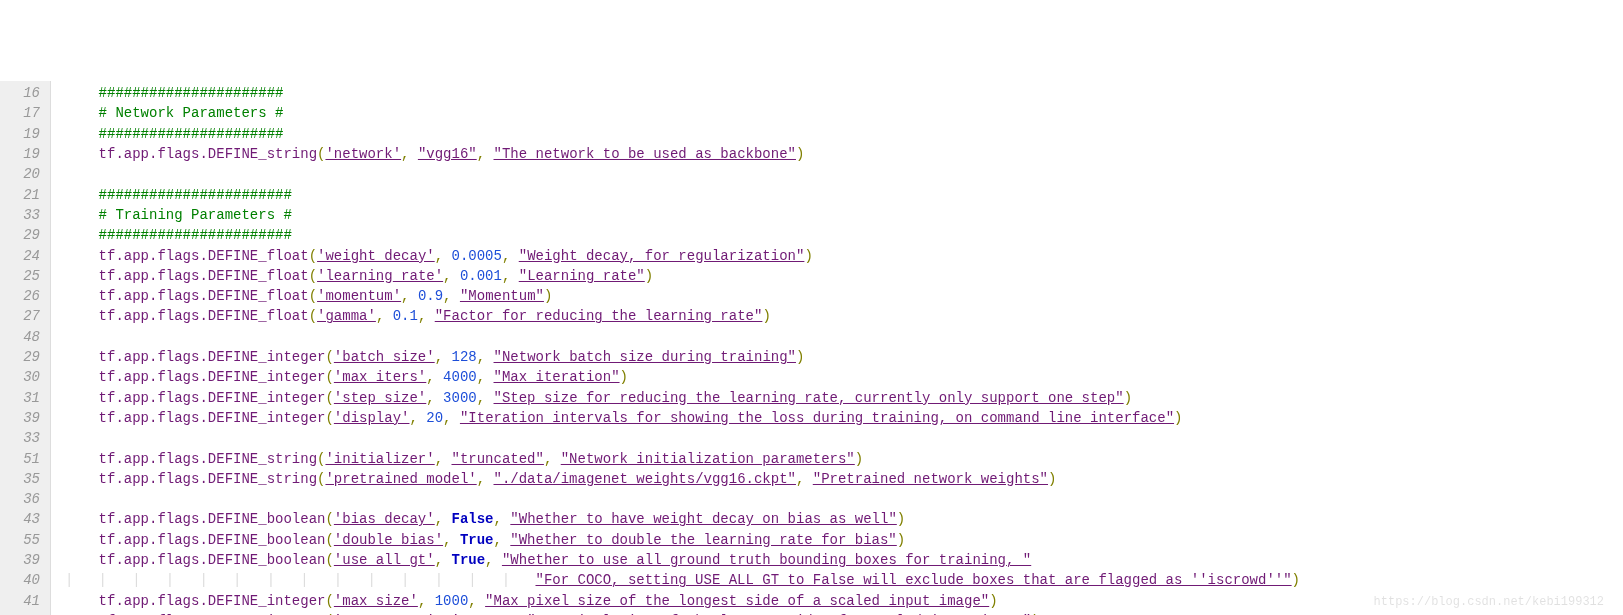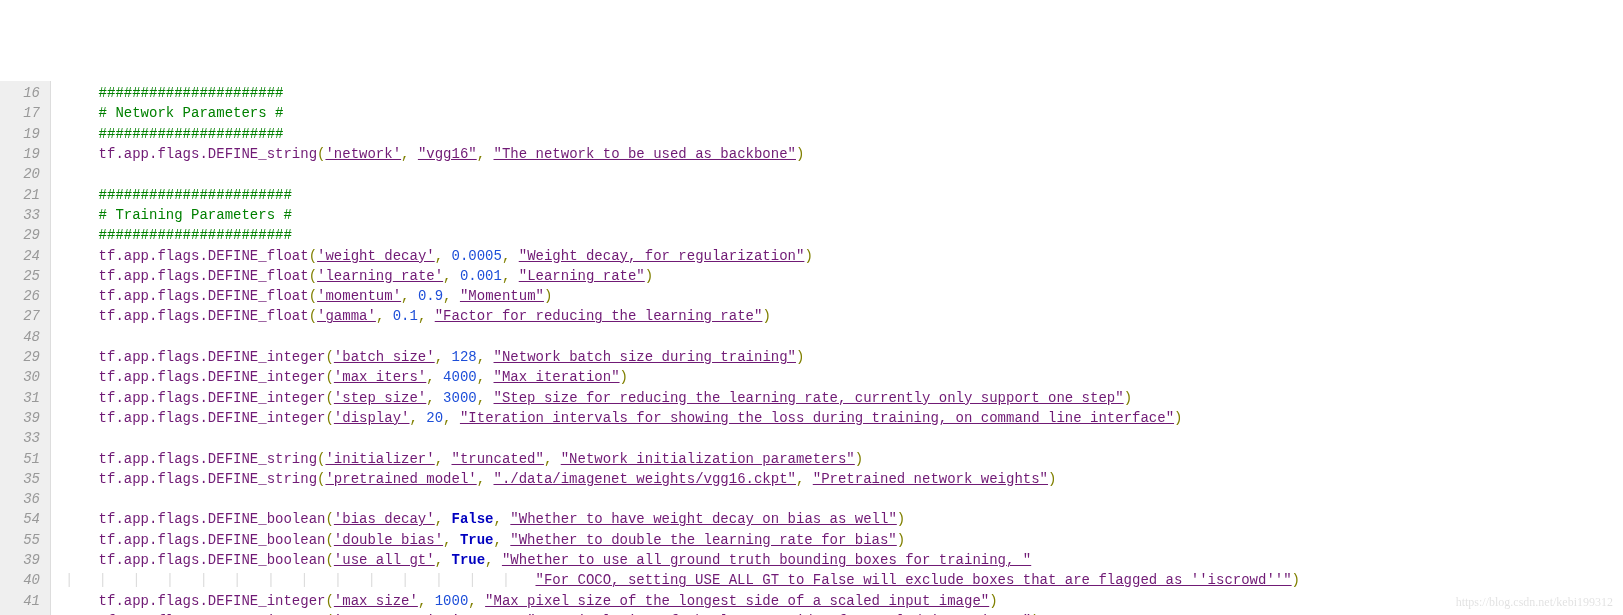--- a/index.html
+++ b/index.html
@@ -37,33 +37,33 @@
   }
   .c-green { color: #008000; }
   .c-default { color: #701a75; }
   .c-olive { color: #808000; }
   .c-red { color: #1d4ed8; }
   .c-grey { color: #701a75; text-decoration: underline; }
   .c-blue { color: #0000c0; font-weight: bold; }
   .watermark {
     position: fixed;
     bottom: 4px;
-    right: 10px;
-    font-family: Liberation Serif, serif;
+    right: 19px;
+    font-family: Liberation Mono, monospace;
     font-size: 12px;
     color: rgba(0,0,0,0.12);
   }
   .indent-guide { color:#ddd; }
 </style>
 </head>
 <body>
 
 
 
 <div class="editor">
-  <div class="gutter" id="gutter"><div>16</div><div>17</div><div>19</div><div>19</div><div>20</div><div>21</div><div>33</div><div>29</div><div>24</div><div>25</div><div>26</div><div>27</div><div>48</div><div>29</div><div>30</div><div>31</div><div>39</div><div>33</div><div>51</div><div>35</div><div>36</div><div>54</div><div>55</div><div>39</div><div>40</div><div>41</div><div>42</div></div>
+  <div class="gutter" id="gutter"><div>16</div><div>17</div><div>19</div><div>19</div><div>20</div><div>21</div><div>33</div><div>29</div><div>24</div><div>25</div><div>26</div><div>27</div><div>48</div><div>29</div><div>30</div><div>31</div><div>39</div><div>33</div><div>51</div><div>35</div><div>36</div><div>43</div><div>55</div><div>39</div><div>40</div><div>41</div><div>42</div></div>
   <div class="code" id="code"><div class="line">    <span class="c-green">######################</span></div><div class="line">    <span class="c-green"># Network Parameters #</span></div><div class="line">    <span class="c-green">######################</span></div><div class="line">    <span class="c-default">tf.app.flags.DEFINE_string</span><span class="c-olive">(</span><span class="c-grey">'network'</span><span class="c-olive">,</span><span class=""> </span><span class="c-grey">"vgg16"</span><span class="c-olive">,</span><span class=""> </span><span class="c-grey">"The network to be used as backbone"</span><span class="c-olive">)</span></div><div class="line"></div><div class="line">    <span class="c-green">#######################</span></div><div class="line">    <span class="c-green"># Training Parameters #</span></div><div class="line">    <span class="c-green">#######################</span></div><div class="line">    <span class="c-default">tf.app.flags.DEFINE_float</span><span class="c-olive">(</span><span class="c-grey">'weight_decay'</span><span class="c-olive">,</span><span class=""> </span><span class="c-red">0.0005</span><span class="c-olive">,</span><span class=""> </span><span class="c-grey">"Weight decay, for regularization"</span><span class="c-olive">)</span></div><div class="line">    <span class="c-default">tf.app.flags.DEFINE_float</span><span class="c-olive">(</span><span class="c-grey">'learning_rate'</span><span class="c-olive">,</span><span class=""> </span><span class="c-red">0.001</span><span class="c-olive">,</span><span class=""> </span><span class="c-grey">"Learning rate"</span><span class="c-olive">)</span></div><div class="line">    <span class="c-default">tf.app.flags.DEFINE_float</span><span class="c-olive">(</span><span class="c-grey">'momentum'</span><span class="c-olive">,</span><span class=""> </span><span class="c-red">0.9</span><span class="c-olive">,</span><span class=""> </span><span class="c-grey">"Momentum"</span><span class="c-olive">)</span></div><div class="line">    <span class="c-default">tf.app.flags.DEFINE_float</span><span class="c-olive">(</span><span class="c-grey">'gamma'</span><span class="c-olive">,</span><span class=""> </span><span class="c-red">0.1</span><span class="c-olive">,</span><span class=""> </span><span class="c-grey">"Factor for reducing the learning rate"</span><span class="c-olive">)</span></div><div class="line"></div><div class="line">    <span class="c-default">tf.app.flags.DEFINE_integer</span><span class="c-olive">(</span><span class="c-grey">'batch_size'</span><span class="c-olive">,</span><span class=""> </span><span class="c-red">128</span><span class="c-olive">,</span><span class=""> </span><span class="c-grey">"Network batch size during training"</span><span class="c-olive">)</span></div><div class="line">    <span class="c-default">tf.app.flags.DEFINE_integer</span><span class="c-olive">(</span><span class="c-grey">'max_iters'</span><span class="c-olive">,</span><span class=""> </span><span class="c-red">4000</span><span class="c-olive">,</span><span class=""> </span><span class="c-grey">"Max iteration"</span><span class="c-olive">)</span></div><div class="line">    <span class="c-default">tf.app.flags.DEFINE_integer</span><span class="c-olive">(</span><span class="c-grey">'step_size'</span><span class="c-olive">,</span><span class=""> </span><span class="c-red">3000</span><span class="c-olive">,</span><span class=""> </span><span class="c-grey">"Step size for reducing the learning rate, currently only support one step"</span><span class="c-olive">)</span></div><div class="line">    <span class="c-default">tf.app.flags.DEFINE_integer</span><span class="c-olive">(</span><span class="c-grey">'display'</span><span class="c-olive">,</span><span class=""> </span><span class="c-red">20</span><span class="c-olive">,</span><span class=""> </span><span class="c-grey">"Iteration intervals for showing the loss during training, on command line interface"</span><span class="c-olive">)</span></div><div class="line"></div><div class="line">    <span class="c-default">tf.app.flags.DEFINE_string</span><span class="c-olive">(</span><span class="c-grey">'initializer'</span><span class="c-olive">,</span><span class=""> </span><span class="c-grey">"truncated"</span><span class="c-olive">,</span><span class=""> </span><span class="c-grey">"Network initialization parameters"</span><span class="c-olive">)</span></div><div class="line">    <span class="c-default">tf.app.flags.DEFINE_string</span><span class="c-olive">(</span><span class="c-grey">'pretrained_model'</span><span class="c-olive">,</span><span class=""> </span><span class="c-grey">"./data/imagenet_weights/vgg16.ckpt"</span><span class="c-olive">,</span><span class=""> </span><span class="c-grey">"Pretrained network weights"</span><span class="c-olive">)</span></div><div class="line"></div><div class="line">    <span class="c-default">tf.app.flags.DEFINE_boolean</span><span class="c-olive">(</span><span class="c-grey">'bias_decay'</span><span class="c-olive">,</span><span class=""> </span><span class="c-blue">False</span><span class="c-olive">,</span><span class=""> </span><span class="c-grey">"Whether to have weight decay on bias as well"</span><span class="c-olive">)</span></div><div class="line">    <span class="c-default">tf.app.flags.DEFINE_boolean</span><span class="c-olive">(</span><span class="c-grey">'double_bias'</span><span class="c-olive">,</span><span class=""> </span><span class="c-blue">True</span><span class="c-olive">,</span><span class=""> </span><span class="c-grey">"Whether to double the learning rate for bias"</span><span class="c-olive">)</span></div><div class="line">    <span class="c-default">tf.app.flags.DEFINE_boolean</span><span class="c-olive">(</span><span class="c-grey">'use_all_gt'</span><span class="c-olive">,</span><span class=""> </span><span class="c-blue">True</span><span class="c-olive">,</span><span class=""> </span><span class="c-grey">"Whether to use all ground truth bounding boxes for training, "</span></div><div class="line"><span class="indent-guide">|   |   |   |   |   |   |   |   |   |   |   |   |   |   </span><span class="c-grey">"For COCO, setting USE_ALL_GT to False will exclude boxes that are flagged as ''iscrowd''"</span><span class="c-olive">)</span></div><div class="line">    <span class="c-default">tf.app.flags.DEFINE_integer</span><span class="c-olive">(</span><span class="c-grey">'max_size'</span><span class="c-olive">,</span><span class=""> </span><span class="c-red">1000</span><span class="c-olive">,</span><span class=""> </span><span class="c-grey">"Max pixel size of the longest side of a scaled input image"</span><span class="c-olive">)</span></div><div class="line">    <span class="c-default">tf.app.flags.DEFINE_integer</span><span class="c-olive">(</span><span class="c-grey">'test_max_size'</span><span class="c-olive">,</span><span class=""> </span><span class="c-red">1000</span><span class="c-olive">,</span><span class=""> </span><span class="c-grey">"Max pixel size of the longest side of a scaled input image"</span><span class="c-olive">)</span></div></div>
 </div>
 
 <div class="watermark">https://blog.csdn.net/kebi199312</div>
 
 
 
 
 </body></html>

